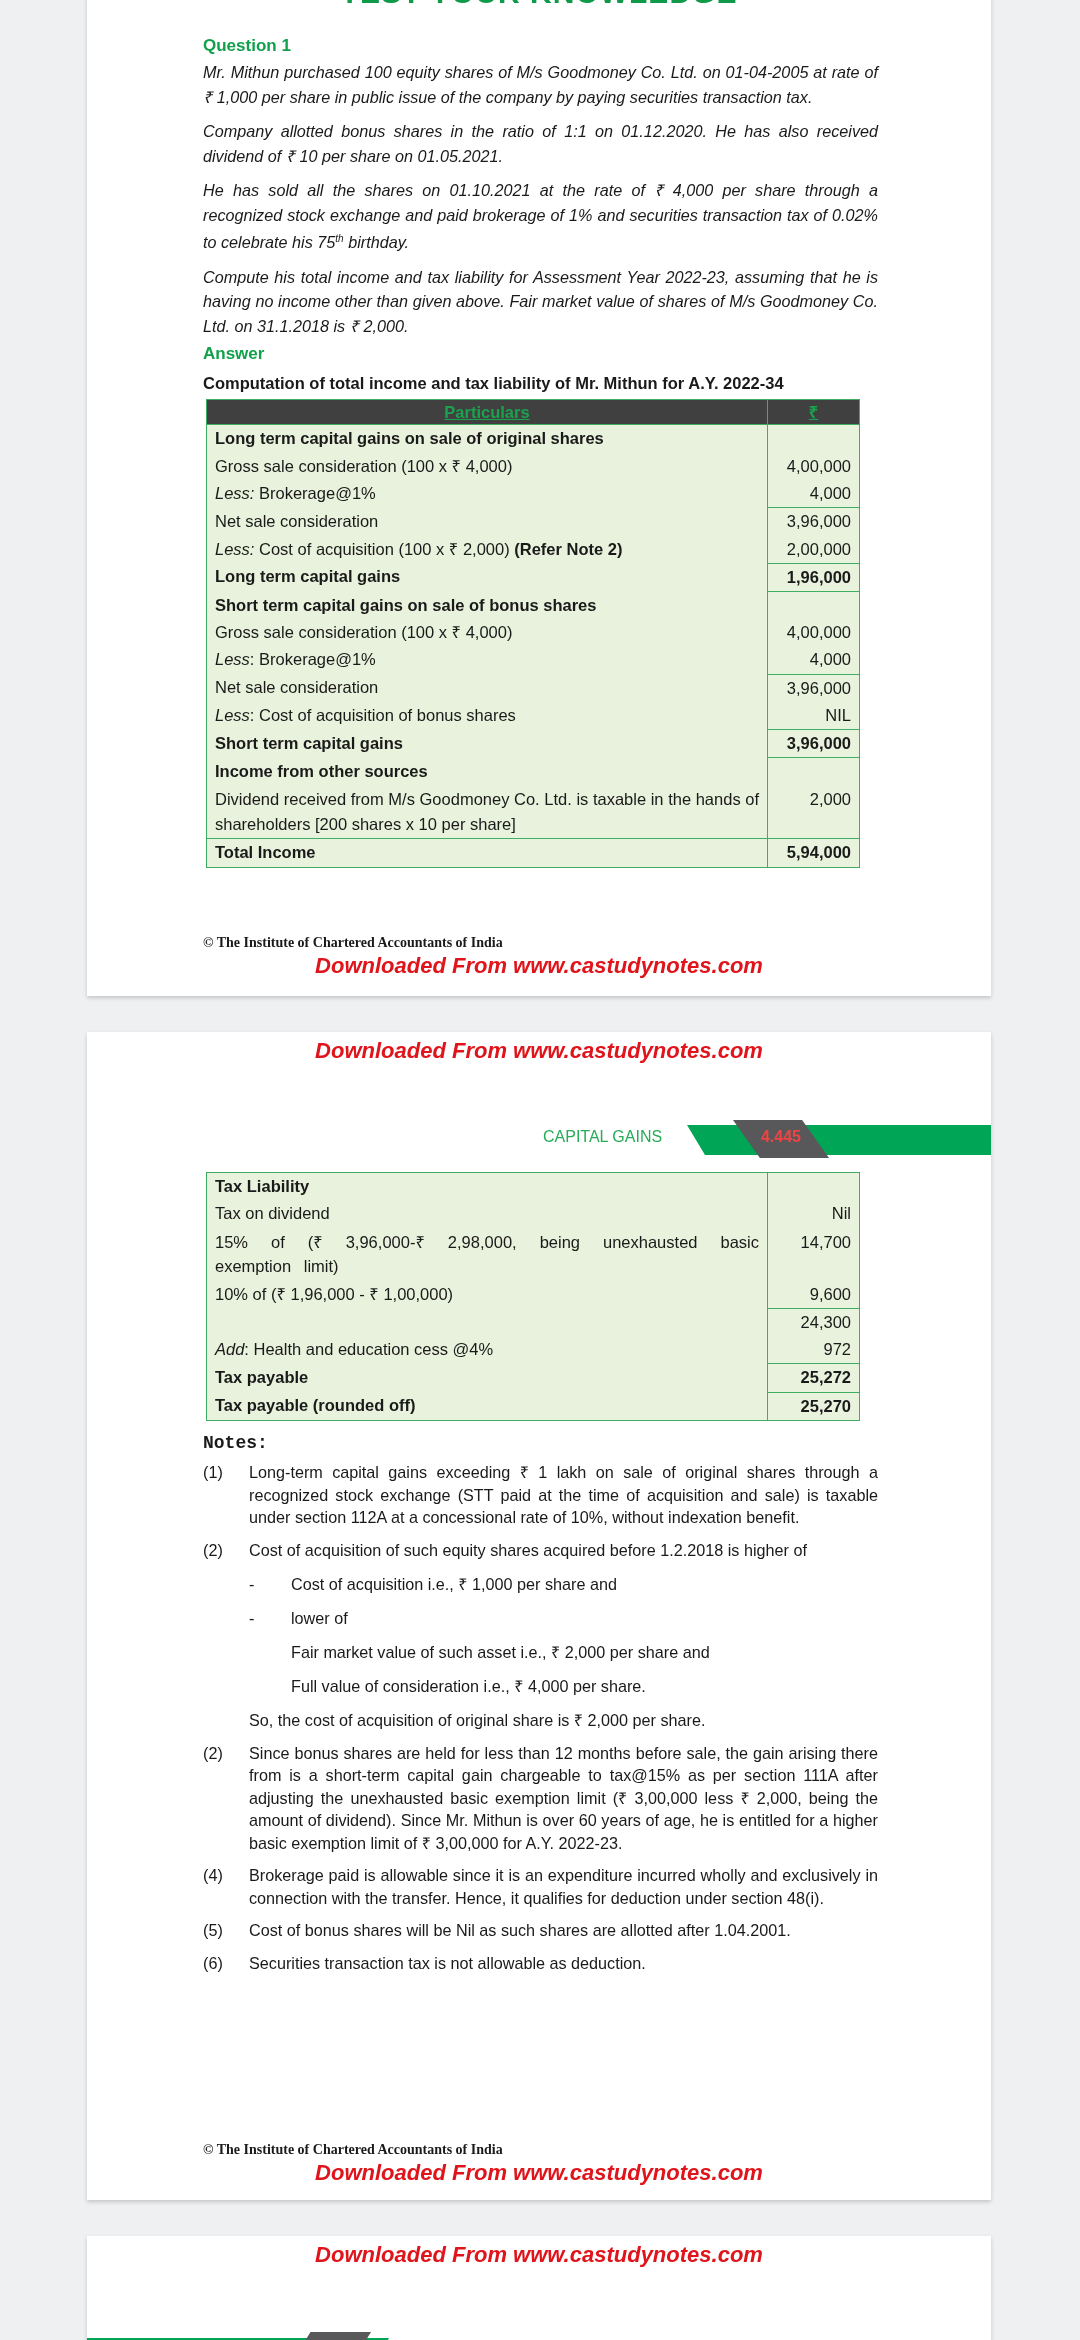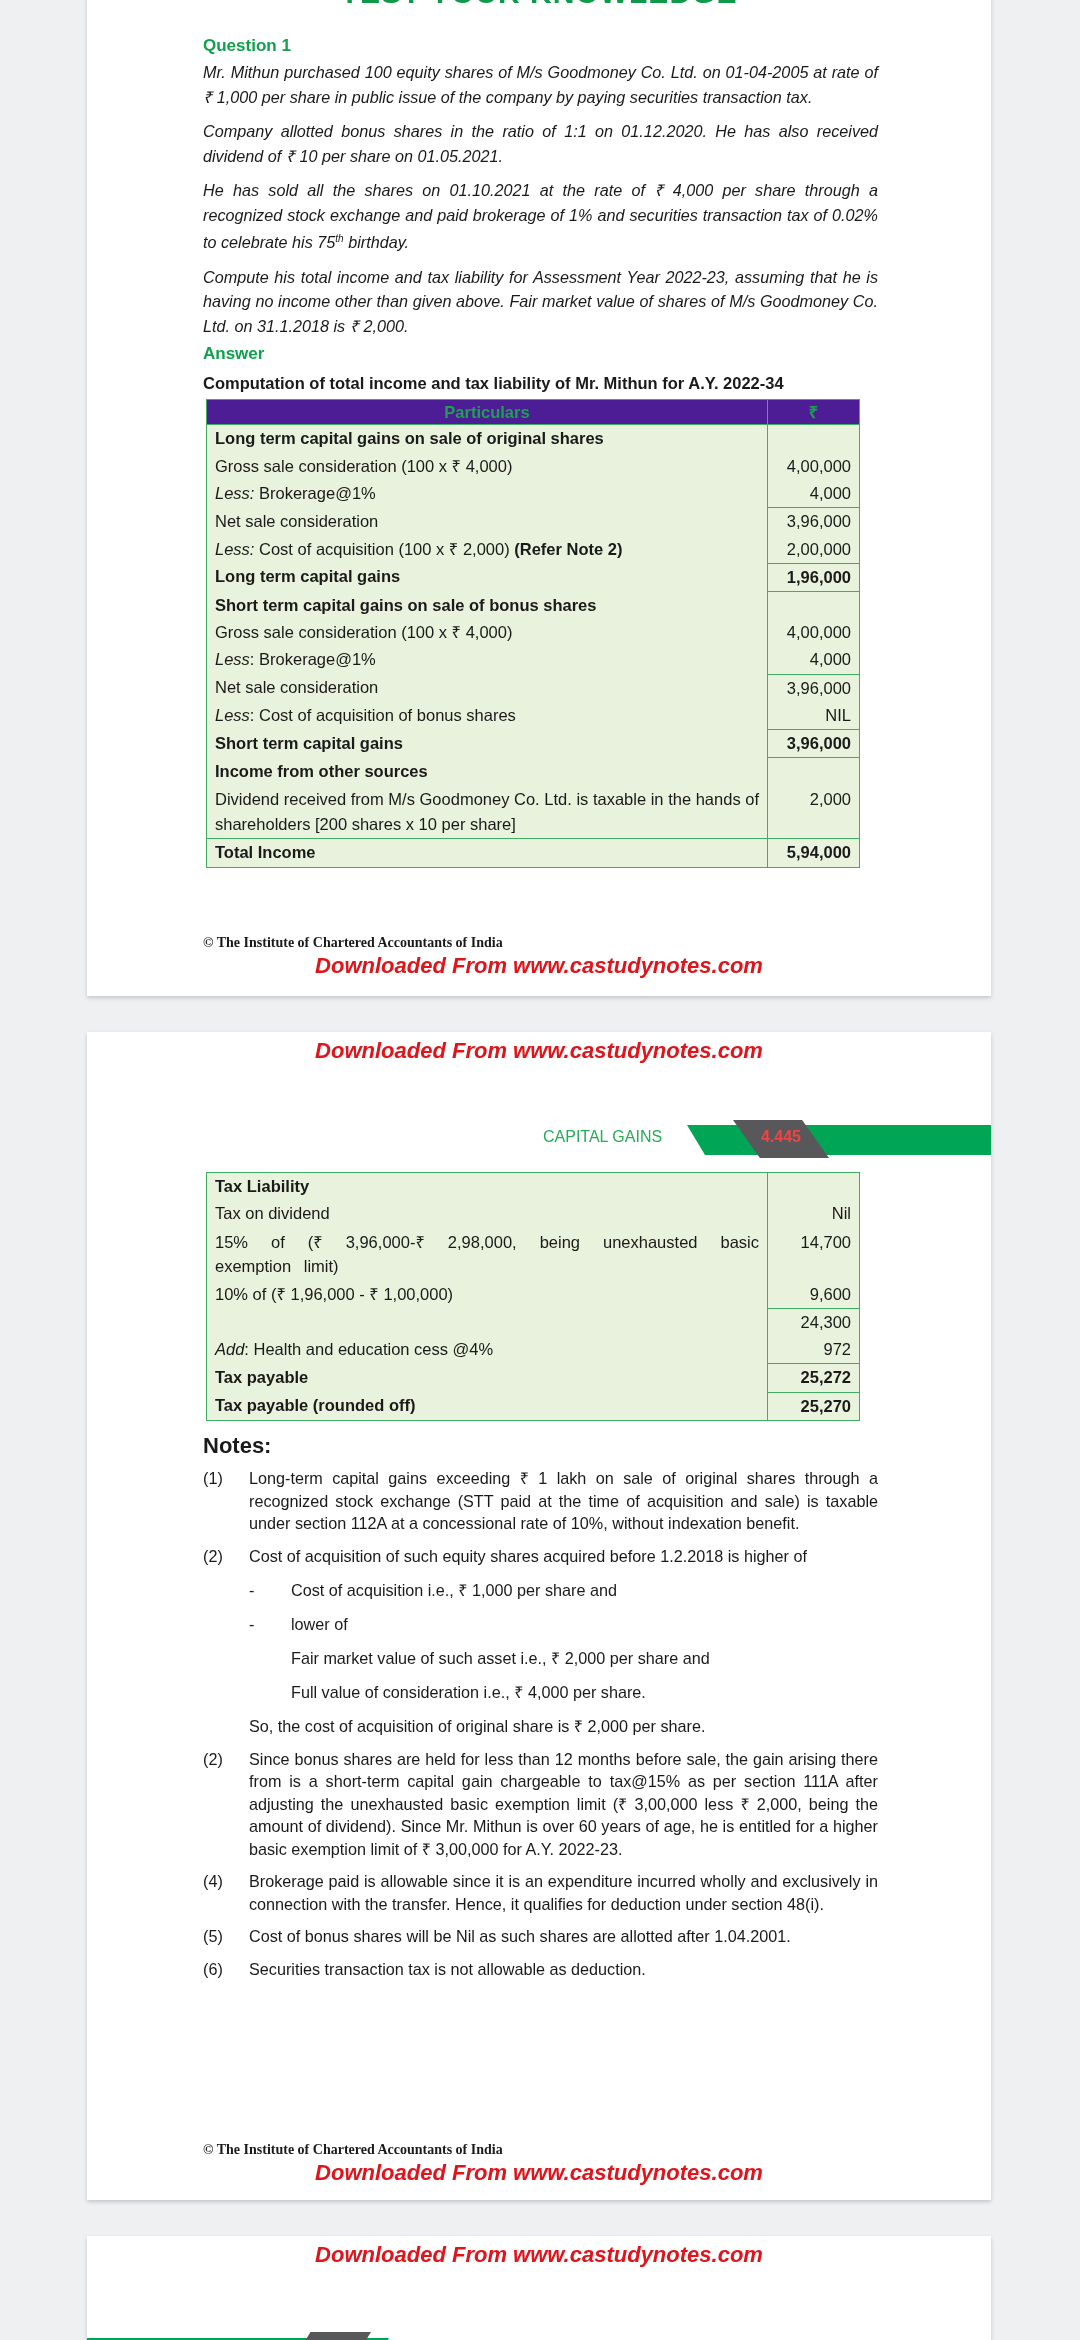--- a/index.html
+++ b/index.html
@@ -14,37 +14,37 @@
   .content { position: absolute; left: 116px; width: 675px; }
   .q-head { color: #11a04c; font-weight: bold; font-size: 17px; }
   .para { font-size: 16.2px; line-height: 24.5px; font-style: italic; text-align: justify; margin-top: 10px; }
   .para sup { font-size: 10px; }
   .answer { color: #11a04c; font-weight: bold; font-size: 17px; margin-top: 6px; }
   .comp-title { font-weight: bold; font-size: 16.5px; margin-top: 10px; }
 
   table.fin { border-collapse: collapse; width: 654px; margin-left: 3px; background: #e9f2dc; font-size: 16.5px; }
   table.fin td { padding: 0 8px; line-height: 27.3px; vertical-align: top; border-left: 1.5px solid #3fae63; border-right: 1.5px solid #3fae63; }
   table.fin td.amt { width: 92px; text-align: right; }
-  table.fin tr.hdr td { background: #4c1d95; color: #1aa24f; font-weight: bold; text-align: center; border: 1.5px solid #3fae63; line-height: 24px; }
+  table.fin tr.hdr td { background: #404040; color: #1aa24f; font-weight: bold; text-align: center; border: 1.5px solid #3fae63; line-height: 24px; text-decoration: underline; }
   table.fin tr.last td { border-bottom: 1.5px solid #3fae63; }
   table.fin tr.first td { border-top: 1.5px solid #3fae63; }
   .b { font-weight: bold; }
   .i { font-style: italic; margin-top: 24px; }
   td.line-top { border-top: 1.5px solid #3fae63 !important; }
   td.wrap { line-height: 24.5px !important; padding-top: 2px !important; padding-bottom: 2px !important; text-align: justify; }
 
   .copyright { position: absolute; left: 116px; font-family: "Liberation Serif", serif; font-weight: bold; font-size: 14px; }
   .dl { position: absolute; left: 0; width: 100%; text-align: center; color: #e0141b; font-weight: bold; font-style: italic; font-size: 22px; }
 
   .band { position: absolute; height: 32px; }
   .band .green { position: absolute; background: #00a556; height: 30px; }
   .band .num { position: absolute; background: #58585a; color: #fff; font-weight: bold; font-size: 16px; text-align: center; line-height: 38px; height: 38px; }
   .band .label { position: absolute; color: #27ab58; font-size: 16px; }
 
-  .notes-head { font-weight: bold; font-size: 22px; }
+  .notes-head { font-weight: bold; font-size: 18px; font-family: Liberation Mono, monospace; }
   .note { display: flex; font-size: 16.2px; line-height: 22.5px; margin-top: 10px; text-align: justify; }
   .note .n { width: 46px; flex: none; }
   .note .t { flex: 1; }
   .sub { display: flex; font-size: 16.2px; line-height: 22px; margin-top: 12px; }
   .sub .d { width: 46px; flex: none; padding-left: 4px; }
 </style>
 </head>
 <body>
 
 <div class="page" id="page1">

